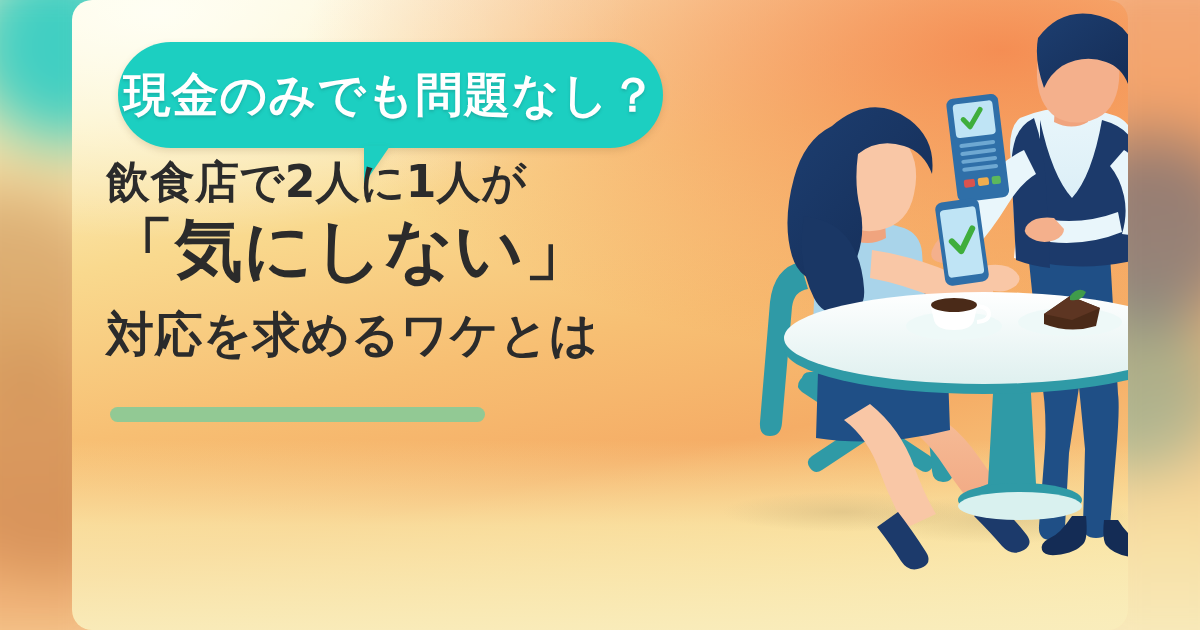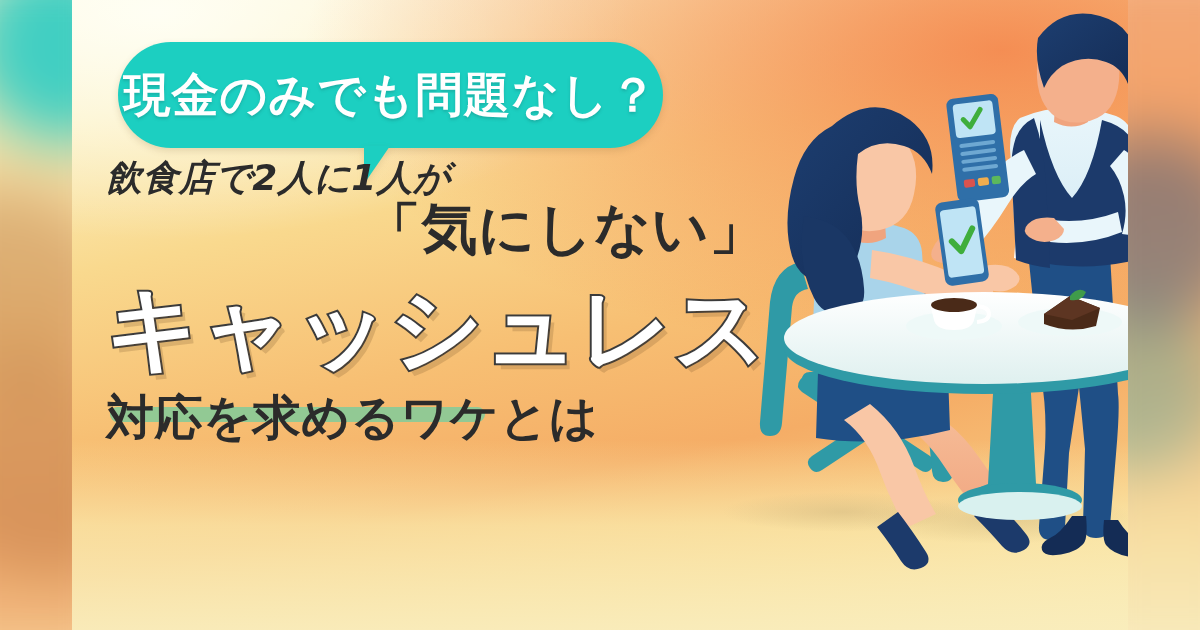--- a/index.html
+++ b/index.html
@@ -47,20 +47,21 @@
       radial-gradient(120% 90% at 88% 8%, rgba(244,128,72,.85) 0%, rgba(244,128,72,0) 55%),
       radial-gradient(95% 75% at 8% 2%, rgba(255,255,245,.95) 0%, rgba(255,255,245,0) 48%),
       linear-gradient(168deg,
         #fdf7dd 0%,
         #fbefbe 14%,
         #f9d98e 32%,
         #f7bf73 52%,
         #f5ad66 68%,
         #f8c87f 84%,
         #fbe9b4 100%);
+    border-radius: 20px;
   }
   
   .floor{
     position:absolute;left:0;right:0;bottom:0;height:190px;
     background:linear-gradient(180deg, rgba(250,232,168,0) 0%, rgba(250,234,172,.75) 45%, rgba(249,237,188,.95) 100%);
   }
 
   
   .bubble{
     position:absolute;left:46px;top:42px;
@@ -93,22 +94,22 @@
     position:absolute;left:34px;top:160px;
     width:660px;
     color:#2b2b2b;
     font-weight:700;
   }
   .hl-line{
     position:relative;
     white-space:nowrap;
     line-height:1.0;
   }
-  .hl-1{font-size:36px;letter-spacing:.01em;margin-bottom:5px;font-style:italic;}
-  .hl-2{font-size:56px;letter-spacing:.01em;margin-bottom:26px;text-align:right;}
+  .hl-1{font-size:44px;letter-spacing:.01em;margin-bottom:12px;}
+  .hl-2{font-size:68px;letter-spacing:.01em;margin-bottom:26px;}
   .hl-3{font-size:50px;letter-spacing:.01em;margin-bottom:16px;}
   .hl-5{font-size:48px;letter-spacing:.01em;margin-top:18px;}
 
   
   .marker{
     position:absolute;left:4px;top:247px;
     width:375px;height:15px;
     background:#92c994;
     border-radius:9px;
     z-index:0;
@@ -146,21 +147,20 @@
 
     <div class="bubble">
       <div class="bubble-text">現金のみでも問題なし？</div>
     </div>
     <div class="bubble-tail"></div>
 
     <div class="headline">
       <div class="hl-line hl-1">飲食店で2人に1人が</div>
       <div class="marker" style="background: rgb(146, 201, 148);"></div>
       <div class="hl-line hl-2"><span>「気にしない」</span></div>
-      <div class="hl-line hl-4">キャッシュレス</div>
       <div class="hl-line hl-5">対応を求めるワケとは</div>
     </div>
 
     <div class="art">
       <svg viewBox="0 0 456 630" xmlns="http://www.w3.org/2000/svg">
         <defs>
           <linearGradient id="skinG" x1="0" y1="0" x2="0" y2="1">
             <stop offset="0" stop-color="#f7bf9a"></stop>
               <stop offset="1" stop-color="#f0a47e"></stop>
           </linearGradient>

